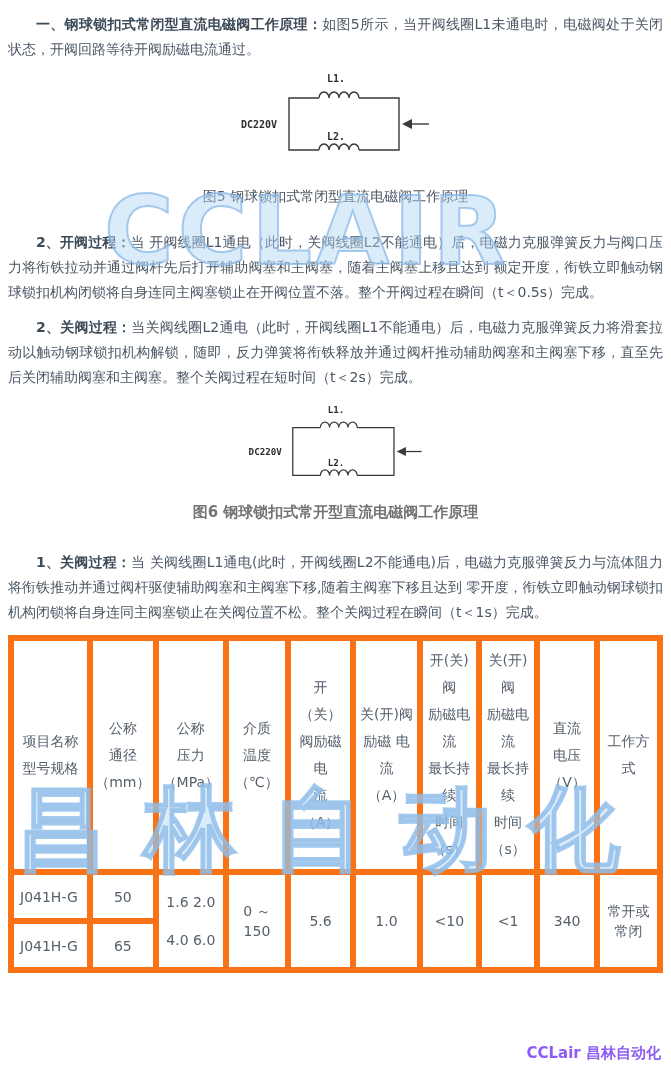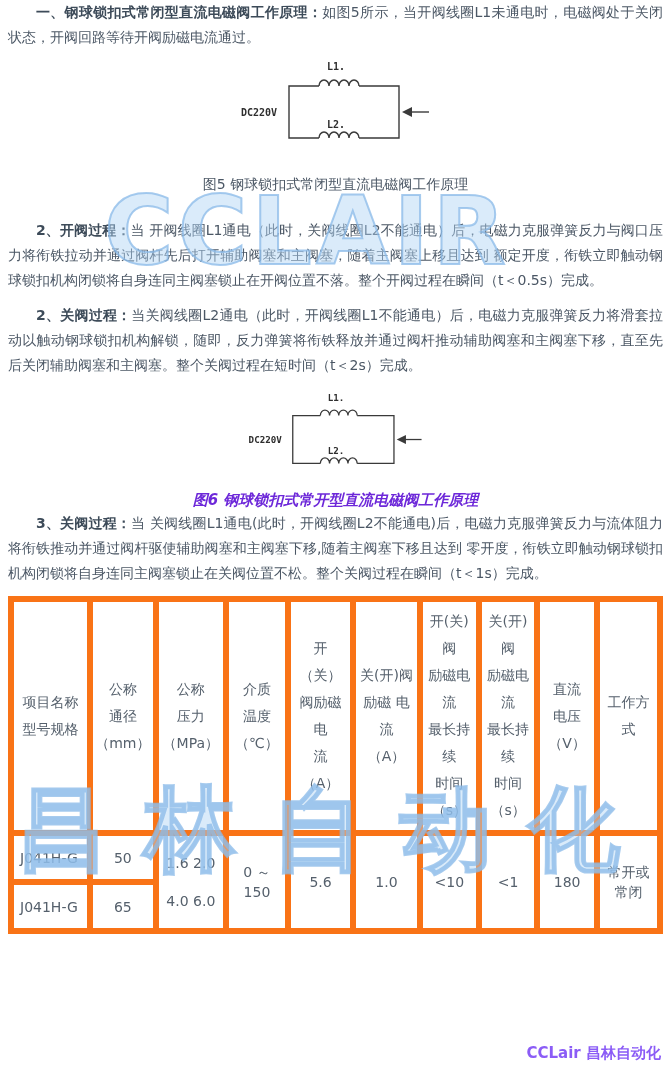--- a/index.html
+++ b/index.html
@@ -2,34 +2,34 @@
 <html><head>
 <meta charset="utf-8">
 <style>
   * { margin:0; padding:0; box-sizing:border-box; }
   html, body { background:#ffffff; }
   body {
     width:671px; height:1069px; overflow:hidden; position:relative;
     font-family:"DejaVu Sans","Liberation Sans",sans-serif;
     color:#4b5765;
   }
-  .page { position:relative; z-index:1; padding:0 8px 0 8px; }
+  .page { position:relative; z-index:1; padding:12px 8px 0 8px; }
 
   .para { font-size:14px; line-height:25px; text-indent:2em; margin-bottom:10px; text-align:justify; }
   .para b { color:#3d4b59; }
   .lead { margin-bottom:6px; }
 
   .figure { text-align:center; margin:2px 0 0 0; }
   .figure svg { display:inline-block; }
   .circ-line { stroke:#3a3a3a; stroke-width:1.4; fill:none; }
   .circ-label { font:bold 10px "DejaVu Sans Mono",monospace; fill:#2e2e2e; }
   .circ-arrow { fill:#3a3a3a; }
 
   .fig-caption { font-size:14px; line-height:20px; text-align:center; margin:14px 0 24px 0; }
-  .fig-caption.bold { font-weight:bold; font-size:15px; color:#6d28d9; margin:6px 0 1px 0;font-style:italic; }
+  .fig-caption.bold { font-weight:bold; font-size:15px; color:#737373; margin:6px 0 28px 0; }
 
   .spec-table { border-collapse:collapse; table-layout:fixed; margin-top:10px; }
   .spec-table th, .spec-table td {
     border:6px solid #f97316; font-weight:normal; font-size:14px;
     text-align:center; vertical-align:middle; white-space:pre-line;
     color:#55606c;
   }
   .spec-table th { line-height:27px; padding:6px 2px; }
   .spec-table td { line-height:20px; padding:8px 2px; }
   .cell-model { text-align:left !important; padding-left:6px !important; }
@@ -87,21 +87,21 @@
       <text x="0" y="60" class="circ-label">DC220V</text>
       <text x="95" y="72" text-anchor="middle" class="circ-label">L2.</text>
       <path class="circ-line" d="M78,82 a5,6 0 0 1 10,0 a5,6 0 0 1 10,0 a5,6 0 0 1 10,0 a5,6 0 0 1 10,0"></path>
       <line class="circ-line" x1="170" y1="56" x2="188" y2="56"></line>
       <polygon class="circ-arrow" points="161,56 171,51 171,61"></polygon>
     </svg>
   </div>
 
   <p class="fig-caption bold">图6  钢球锁扣式常开型直流电磁阀工作原理</p>
 
-  <p class="para"><b>3、关阀过程：</b><span>当 关阀线圈L1通电(此时，开阀线圈L2不能通电)后，电磁力克服弹簧反力与流体阻力将衔铁推动并通过阀杆驱使辅助阀塞和主阀塞下移,随着主阀塞下移且达到 零开度，衔铁立即触动钢球锁扣机构闭锁将自身连同主阀塞锁止在关阀位置不松。整个关阀过程在瞬间（t＜1s）完成。</span></p>
+  <p class="para"><b>1、关阀过程：</b><span>当 关阀线圈L1通电(此时，开阀线圈L2不能通电)后，电磁力克服弹簧反力与流体阻力将衔铁推动并通过阀杆驱使辅助阀塞和主阀塞下移,随着主阀塞下移且达到 零开度，衔铁立即触动钢球锁扣机构闭锁将自身连同主阀塞锁止在关阀位置不松。整个关阀过程在瞬间（t＜1s）完成。</span></p>
 
 
   <table class="spec-table">
     <colgroup>
       <col style="width:85px">
         <col style="width:58px">
         <col style="width:72px">
         <col style="width:64px">
         <col style="width:70px">
         <col style="width:72px">
@@ -150,21 +150,21 @@
     <tr>
       <td class="cell-model">J041H-G</td>
       <td>50</td>
       <td class="cell-pressure" rowspan="2">1.6 2.0
 4.0 6.0</td>
       <td rowspan="2">0 ～150</td>
       <td rowspan="2">5.6</td>
       <td rowspan="2">1.0</td>
       <td rowspan="2">&lt;10</td>
       <td rowspan="2">&lt;1</td>
-      <td rowspan="2">180</td>
+      <td rowspan="2">340</td>
       <td rowspan="2">常开或
 常闭</td>
     </tr>
     <tr>
       <td class="cell-model">J041H-G</td>
       <td>65</td>
     </tr>
   </tbody>
     </table>
 

